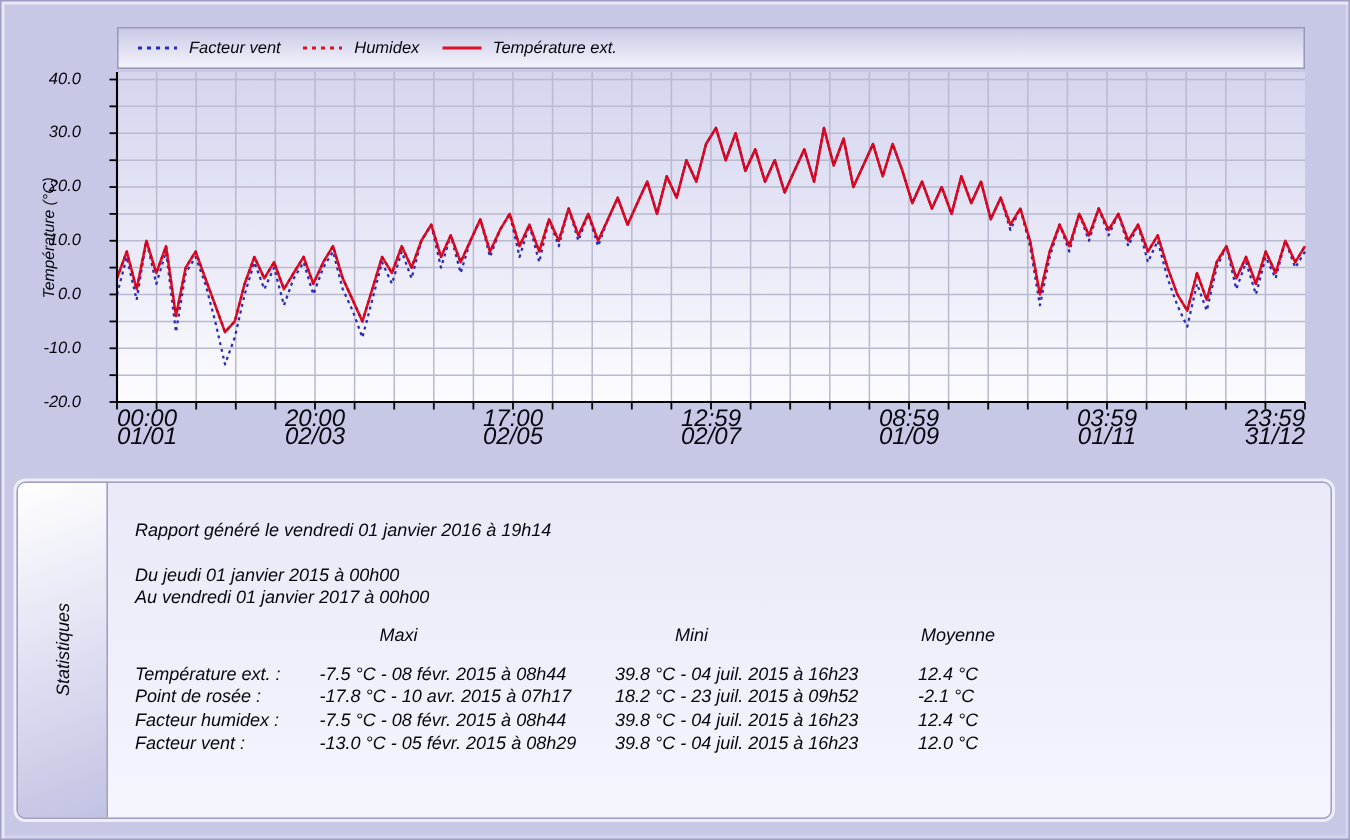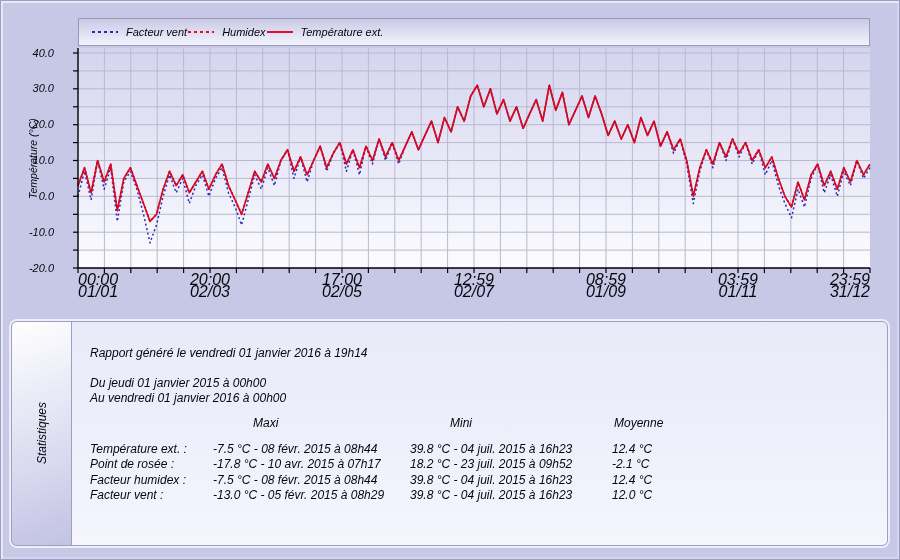--- a/index.html
+++ b/index.html
@@ -10,21 +10,21 @@
     font-family:"Liberation Sans", sans-serif;
     font-style:italic; color:#06060f;
     box-shadow: inset 0 0 0 1px #9f9fc6, inset 3px 3px 0 #e7e7f6, inset -3px -3px 0 #d4d4ec;
   }
 
   
   .legend {
     position:absolute; left:78px; top:18px; width:792px; height:28px;
     border:1px solid #9a9ab8;
     background:linear-gradient(#c9c9e6, #f3f3fc);
-    display:flex; align-items:center; padding-left:13px; gap:1px;
+    display:flex; align-items:center; padding-left:13px; gap:15px;
     font-size:11px;
   }
   .legend-item { display:flex; align-items:center; gap:8px; }
   .sample { width:26px; height:2px; display:inline-block; }
   .sample.solid { height:2px; }
   .sample.dotted { background-image:repeating-linear-gradient(90deg, currentColor 0 3px, transparent 3px 6px) !important; background-color:transparent !important; }
 
   
   .plot-wrap { position:absolute; left:78px; top:48px; width:792px; height:221px; }
   .plot-wrap svg { overflow:visible; display:block; }
@@ -231,21 +231,21 @@
     </div>
 
   <div class="stats-panel">
     <div class="stats-tab">
       <span>Statistiques</span>
     </div>
     <div class="stats-content">
       <p>Rapport généré le vendredi 01 janvier 2016 à 19h14</p>
       <div class="gap-s"></div>
       <p>Du jeudi 01 janvier 2015 à 00h00</p>
-      <p>Au vendredi 01 janvier 2016 à 00h00</p>
+      <p>Au vendredi 01 janvier 2017 à 00h00</p>
       <div class="gap-t"></div>
       <div class="stats-grid">
         <div></div>
         <div class="hdr">Maxi</div>
         <div class="hdr">Mini</div>
         <div class="hdr moy">Moyenne</div>
       </div>
       <div class="gap-t"></div>
       <div class="stats-grid">
           <div>Température ext. :</div>

